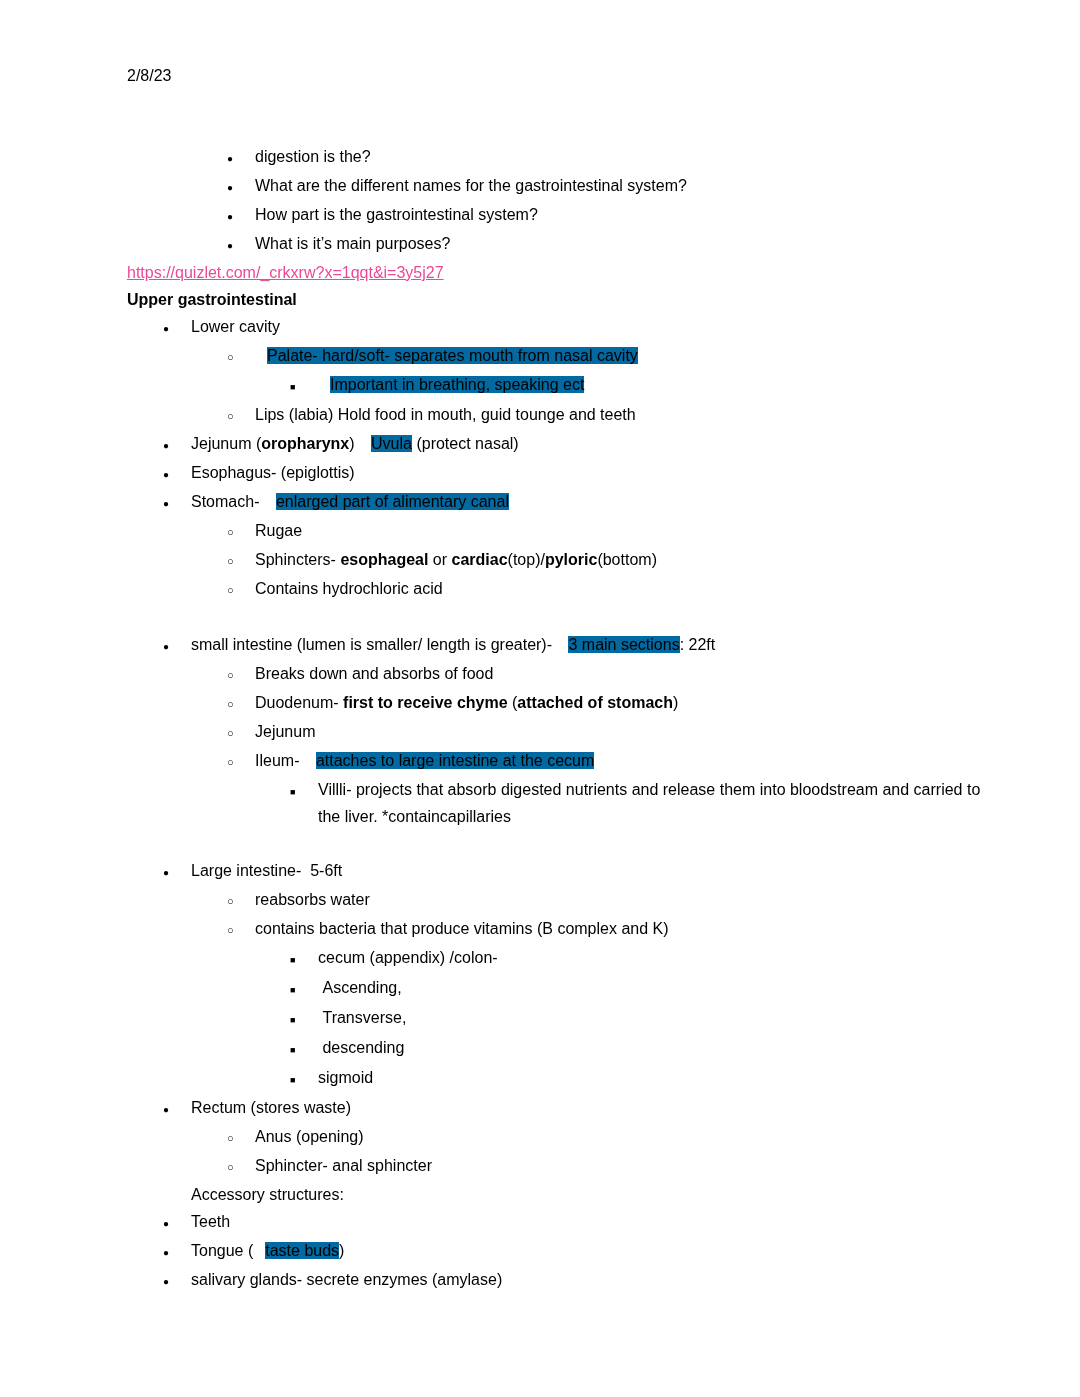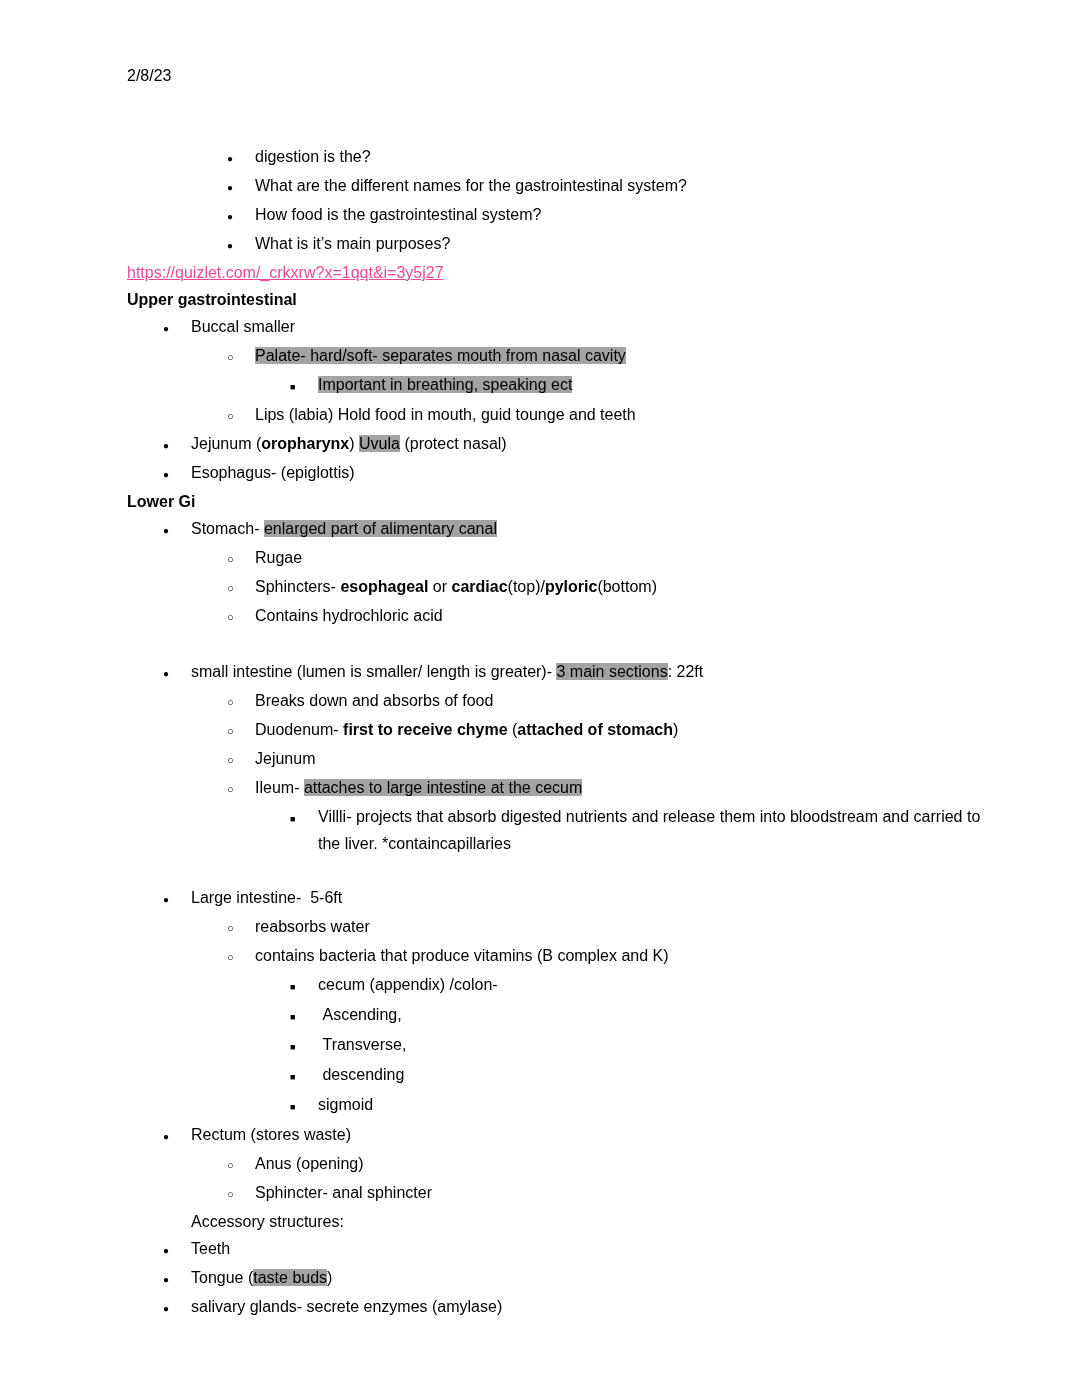--- a/index.html
+++ b/index.html
@@ -27,21 +27,21 @@
   .bullet {
     width: 28px;
     flex-shrink: 0;
     color: #000;
   }
   .b-disc   { font-size: 10px; }
   .b-circle { font-size: 11px; }
   .b-square { font-size: 9px; }
   .text { white-space: pre-wrap; }
   .run-bold { font-weight: bold; }
-  .run-hl { background: #a3a3a3; }
+  .run-hl { background: #0369a1; margin-left: 12px; }
   a.run-link { color: #ec4899; text-decoration: underline; cursor: pointer; }
 </style>
 </head>
 <body>
 
 <div class="page">
     <div class="line" style="padding-left: 0px;">
       <span class="text"><span>2/8/23</span></span>
     </div>
     <div class="line" style="padding-left: 0px;">
@@ -53,58 +53,55 @@
     <div class="line" style="padding-left: 100px;">
       <span class="bullet b-disc">●</span>
       <span class="text"><span>digestion is the?</span></span>
     </div>
     <div class="line" style="padding-left: 100px;">
       <span class="bullet b-disc">●</span>
       <span class="text"><span>What are the different names for the gastrointestinal system?</span></span>
     </div>
     <div class="line" style="padding-left: 100px;">
       <span class="bullet b-disc">●</span>
-      <span class="text"><span>How food is the gastrointestinal system?</span></span>
+      <span class="text"><span>How part is the gastrointestinal system?</span></span>
     </div>
     <div class="line" style="padding-left: 100px;">
       <span class="bullet b-disc">●</span>
       <span class="text"><span>What is it’s main purposes?</span></span>
     </div>
     <div class="line" style="padding-left: 0px;">
       <span class="text"><a class="run-link" href="#">https://quizlet.com/_crkxrw?x=1qqt&amp;i=3y5j27</a></span>
     </div>
     <div class="line" style="padding-left: 0px;">
       <span class="text"><span class="run-bold">Upper gastrointestinal</span></span>
     </div>
     <div class="line" style="padding-left: 36px;">
       <span class="bullet b-disc">●</span>
-      <span class="text"><span>Buccal smaller</span></span>
+      <span class="text"><span>Lower cavity</span></span>
     </div>
     <div class="line" style="padding-left: 100px;">
       <span class="bullet b-circle">○</span>
       <span class="text"><span class="run-hl">Palate- hard/soft- separates mouth from nasal cavity</span></span>
     </div>
     <div class="line" style="padding-left: 163px;">
       <span class="bullet b-square">■</span>
       <span class="text"><span class="run-hl">Important in breathing, speaking ect</span></span>
     </div>
     <div class="line" style="padding-left: 100px;">
       <span class="bullet b-circle">○</span>
       <span class="text"><span>Lips (labia) Hold food in mouth, guid tounge and teeth</span></span>
     </div>
     <div class="line" style="padding-left: 36px;">
       <span class="bullet b-disc">●</span>
       <span class="text"><span>Jejunum (</span><span class="run-bold">oropharynx</span><span>) </span><span class="run-hl">Uvula</span><span> (protect nasal)</span></span>
     </div>
     <div class="line" style="padding-left: 36px;">
       <span class="bullet b-disc">●</span>
       <span class="text"><span>Esophagus- (epiglottis)</span></span>
-    </div>
-    <div class="line" style="padding-left: 0px;">
-      <span class="text"><span class="run-bold">Lower Gi</span></span>
     </div>
     <div class="line" style="padding-left: 36px;">
       <span class="bullet b-disc">●</span>
       <span class="text"><span>Stomach- </span><span class="run-hl">enlarged part of alimentary canal</span></span>
     </div>
     <div class="line" style="padding-left: 100px;">
       <span class="bullet b-circle">○</span>
       <span class="text"><span>Rugae</span></span>
     </div>
     <div class="line" style="padding-left: 100px;">

